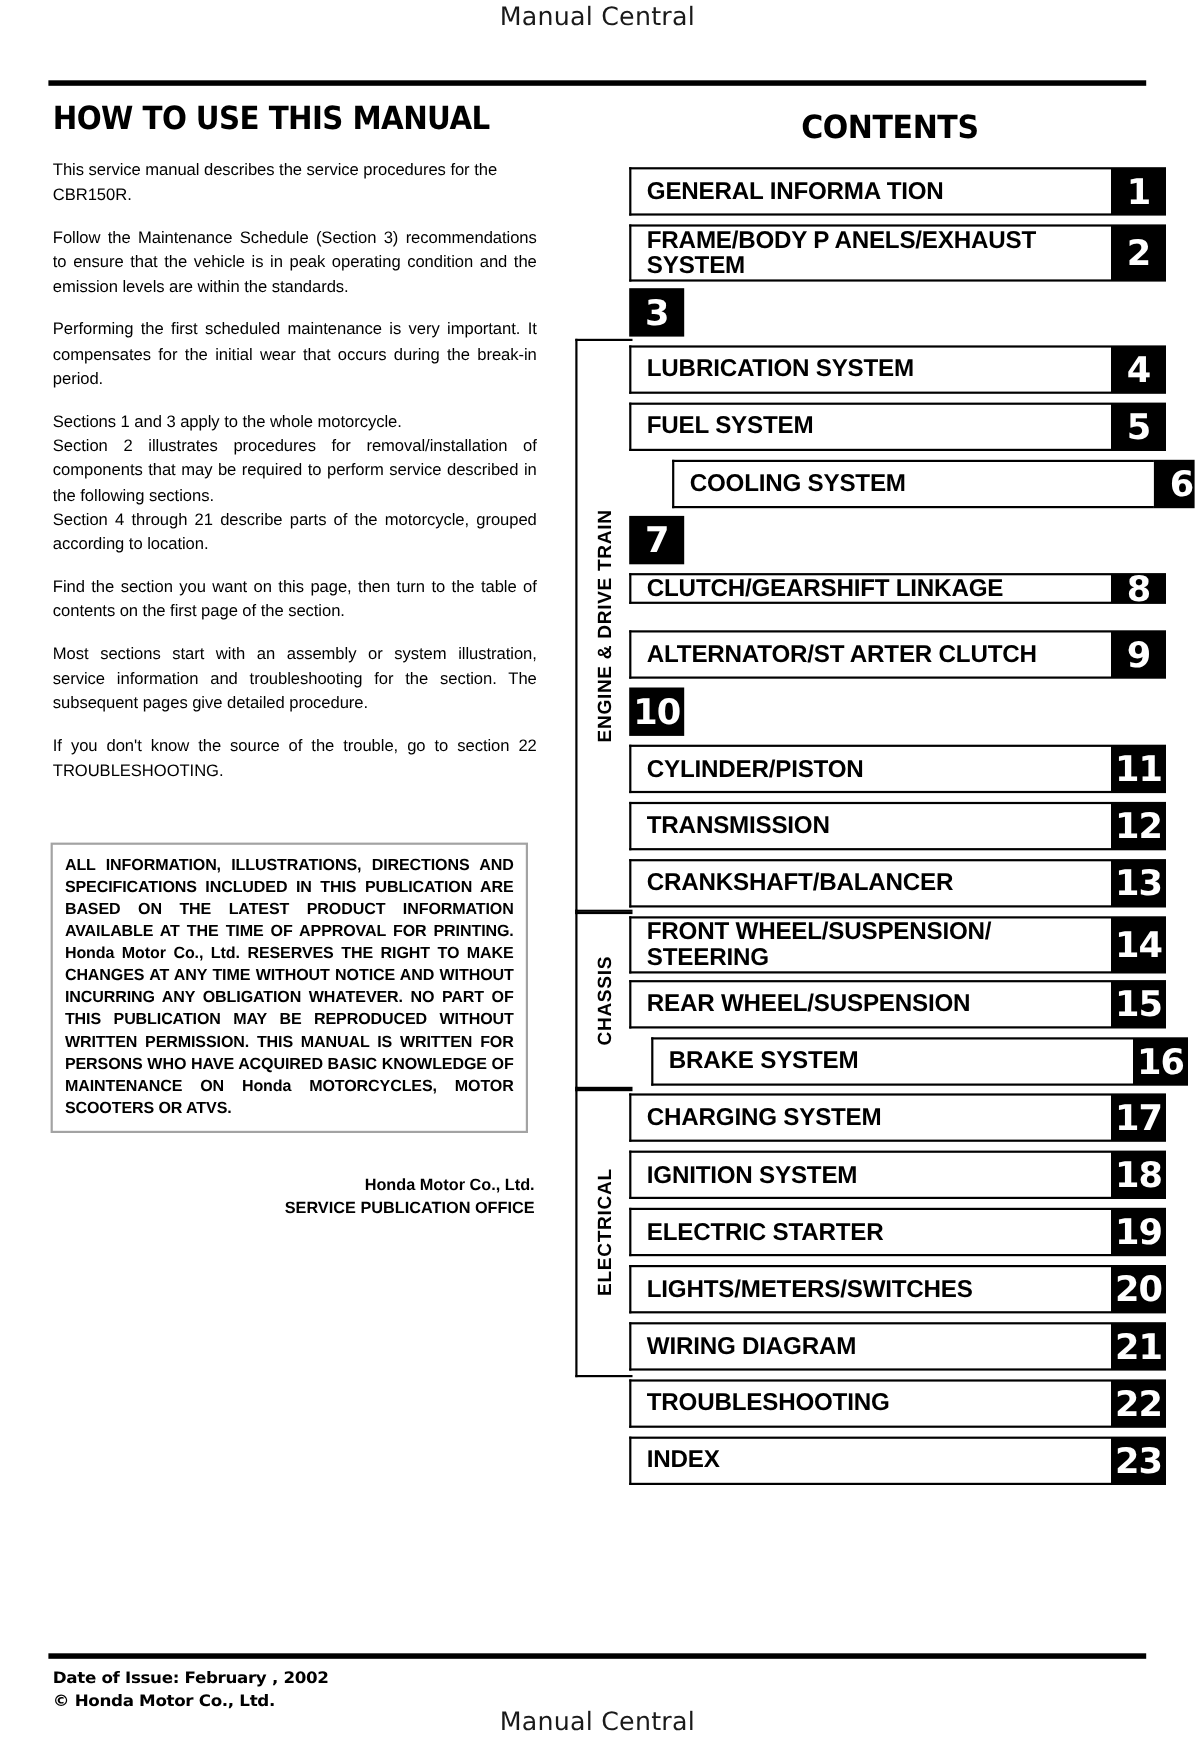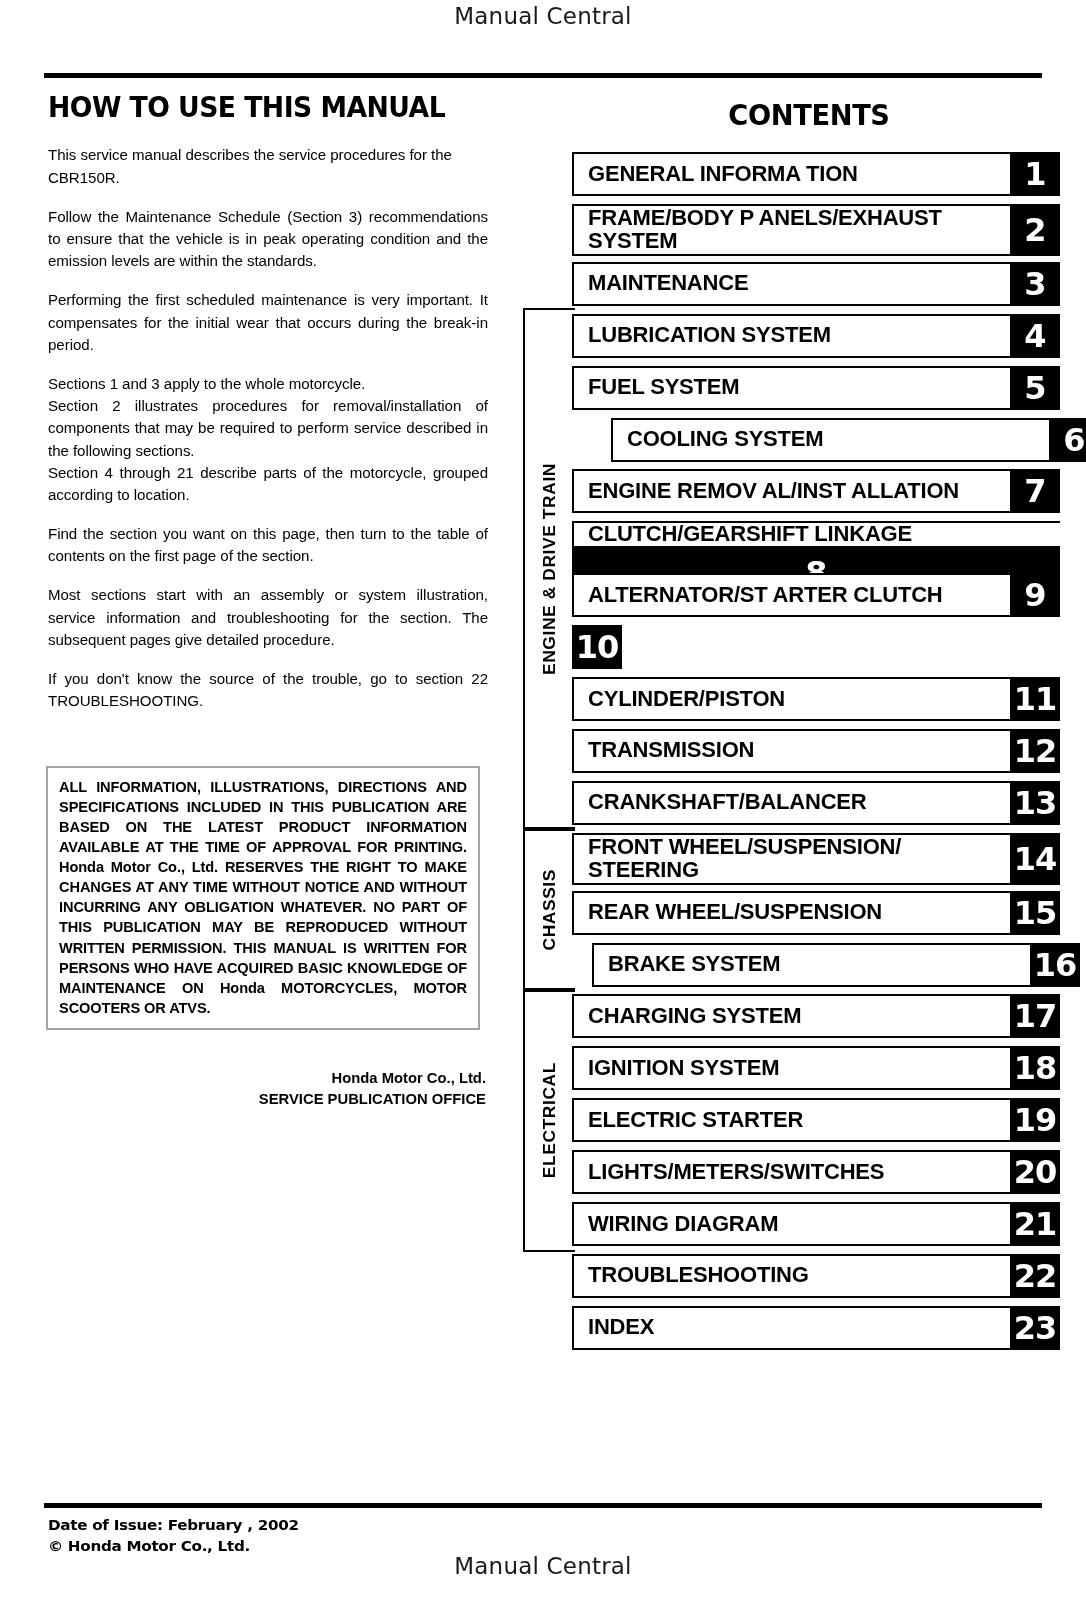--- a/index.html
+++ b/index.html
@@ -251,23 +251,20 @@
       </div>
       <div class="toc-num">1</div>
     </div>
     <div class="toc-row" style="top: 203.9px; height: 52px;">
       <div class="toc-label">
         <span>FRAME/BODY P ANELS/EXHAUST<br>SYSTEM</span>
       </div>
       <div class="toc-num">2</div>
     </div>
     <div class="toc-row" style="top: 261.8px; height: 44px;">
-      <div class="toc-label">
-        <span>MAINTENANCE</span>
-      </div>
       <div class="toc-num">3</div>
     </div>
     <div class="toc-row" style="top: 313.7px; height: 44px;">
       <div class="toc-label">
         <span>LUBRICATION SYSTEM</span>
       </div>
       <div class="toc-num">4</div>
     </div>
     <div class="toc-row" style="top: 365.6px; height: 44px;">
       <div class="toc-label">
@@ -275,26 +272,23 @@
       </div>
       <div class="toc-num">5</div>
     </div>
     <div class="toc-row" style="top: 417.5px; height: 44px; padding-left: 39px;">
       <div class="toc-label">
         <span>COOLING SYSTEM</span>
       </div>
       <div class="toc-num">6</div>
     </div>
     <div class="toc-row" style="top: 469.4px; height: 44px;">
-      <div class="toc-label">
-        <span>ENGINE REMOV AL/INST ALLATION</span>
-      </div>
       <div class="toc-num">7</div>
     </div>
-    <div class="toc-row" style="top: 521.3px; height: 28px; flex-direction: column;">
+    <div class="toc-row" style="top: 521.3px; height: 28px;">
       <div class="toc-label">
         <span>CLUTCH/GEARSHIFT LINKAGE</span>
       </div>
       <div class="toc-num">8</div>
     </div>
     <div class="toc-row" style="top: 573.2px; height: 44px;">
       <div class="toc-label">
         <span>ALTERNATOR/ST ARTER CLUTCH</span>
       </div>
       <div class="toc-num">9</div>

